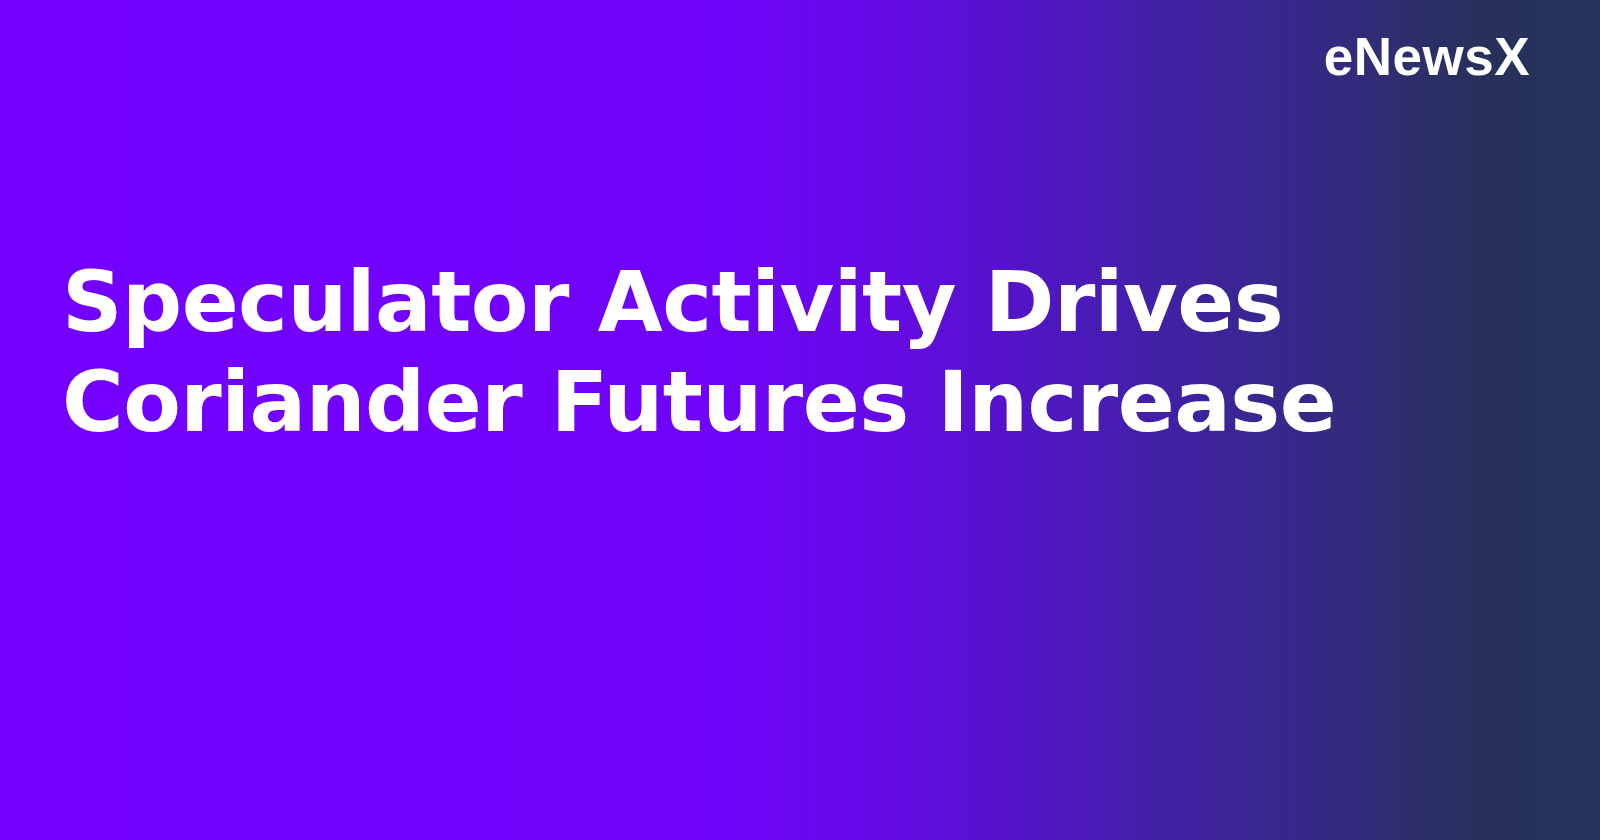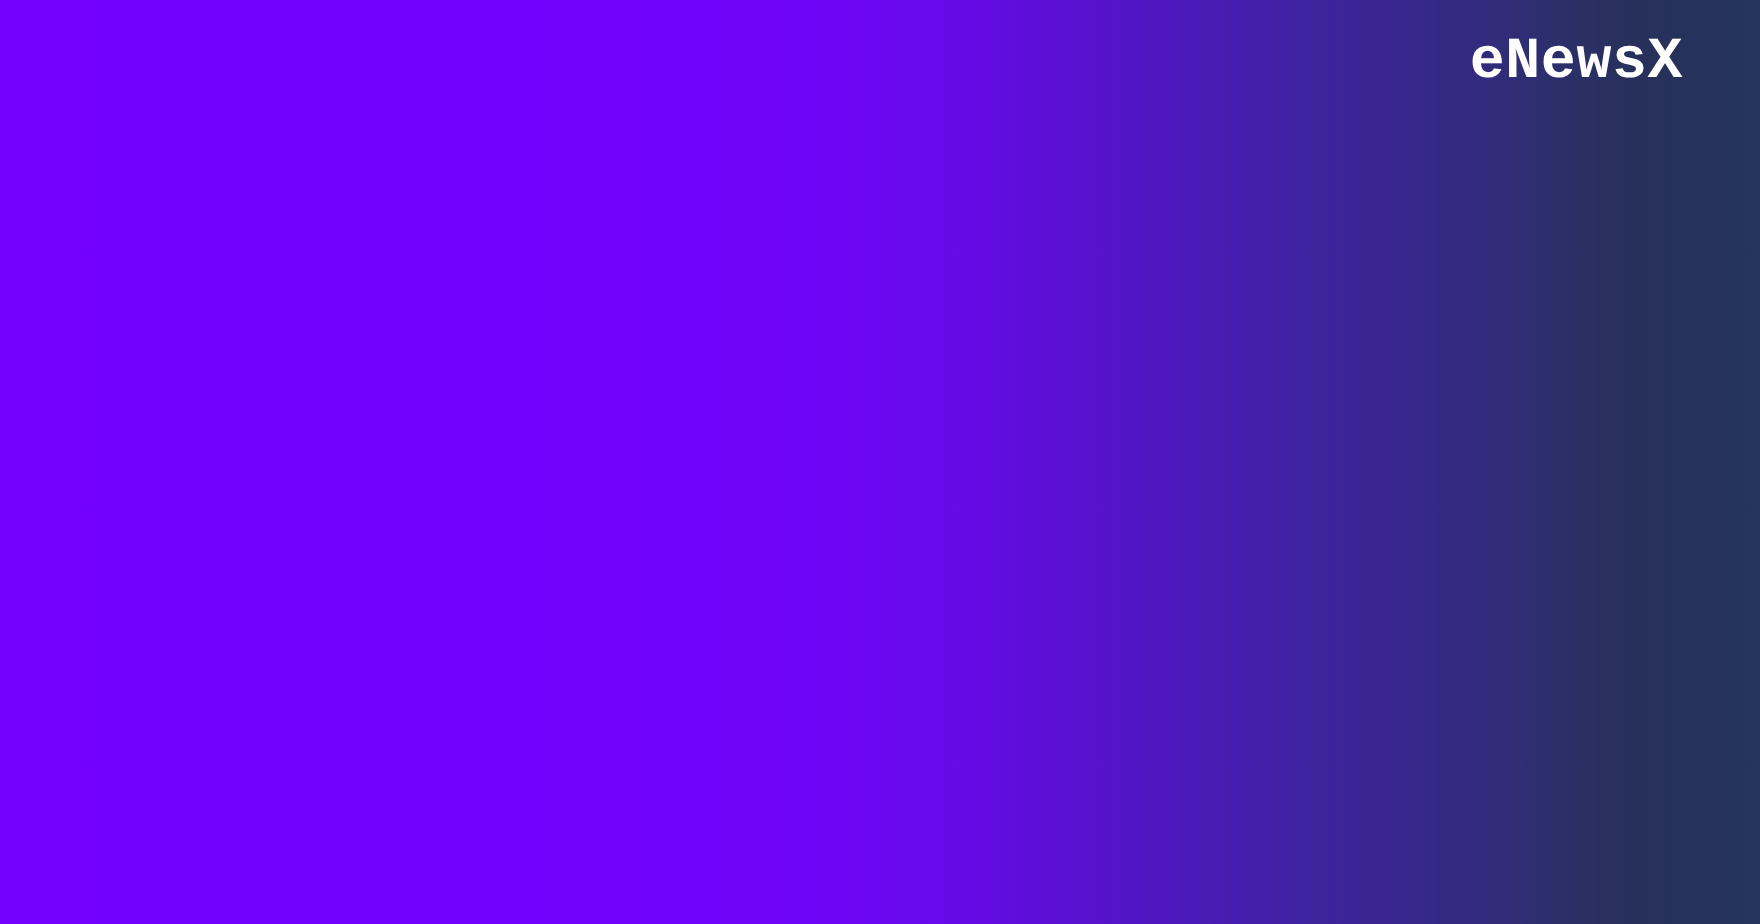--- a/index.html
+++ b/index.html
@@ -39,21 +39,21 @@
   .brand-bar {
     position: absolute;
     top: 30px;
     right: 70px;
     display: flex;
     align-items: center;
     justify-content: flex-end;
   }
   .brand-logo {
     color: #ffffff;
-    font-family: Liberation Mono, monospace;
+    font-family: Liberation Sans, sans-serif;
     font-size: 53px;
     font-weight: 700;
     letter-spacing: 0.5px;
     line-height: 1;
     white-space: nowrap;
   }
 
   
   .headline-block {
     position: absolute;
@@ -74,14 +74,18 @@
 </style>
 </head>
 <body>
 
 <div class="news-card">
 
   <div class="brand-bar">
     <span class="brand-logo">eNewsX</span>
   </div>
 
+  <div class="headline-block">
+    <h1 class="headline">Speculator Activity Drives
+Coriander Futures Increase</h1>
+  </div>
 
 </div>
 
 </body></html>

